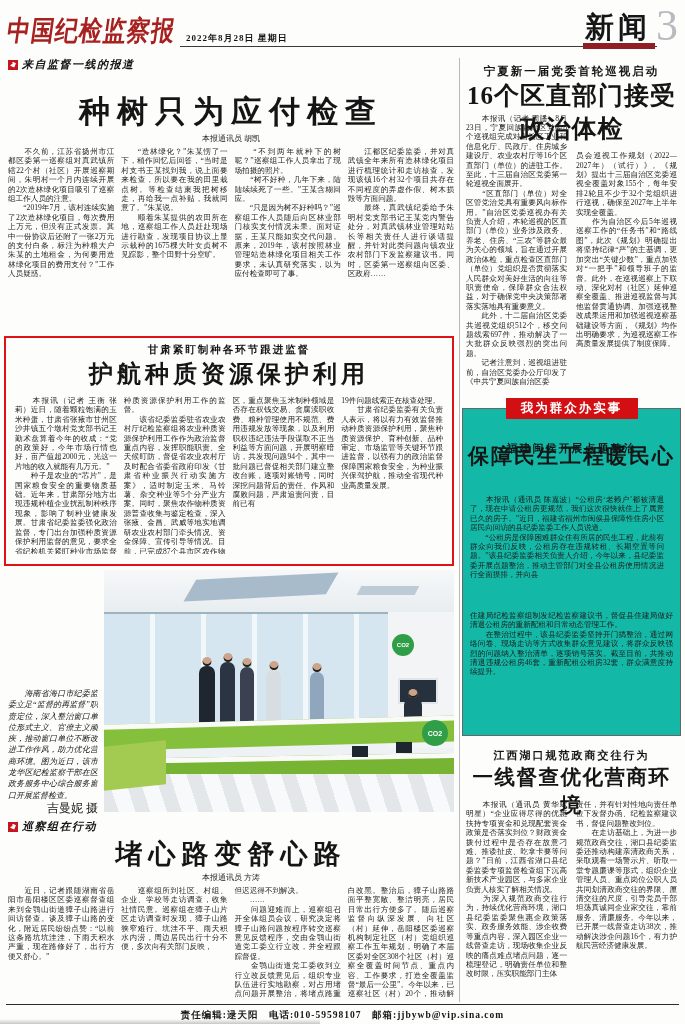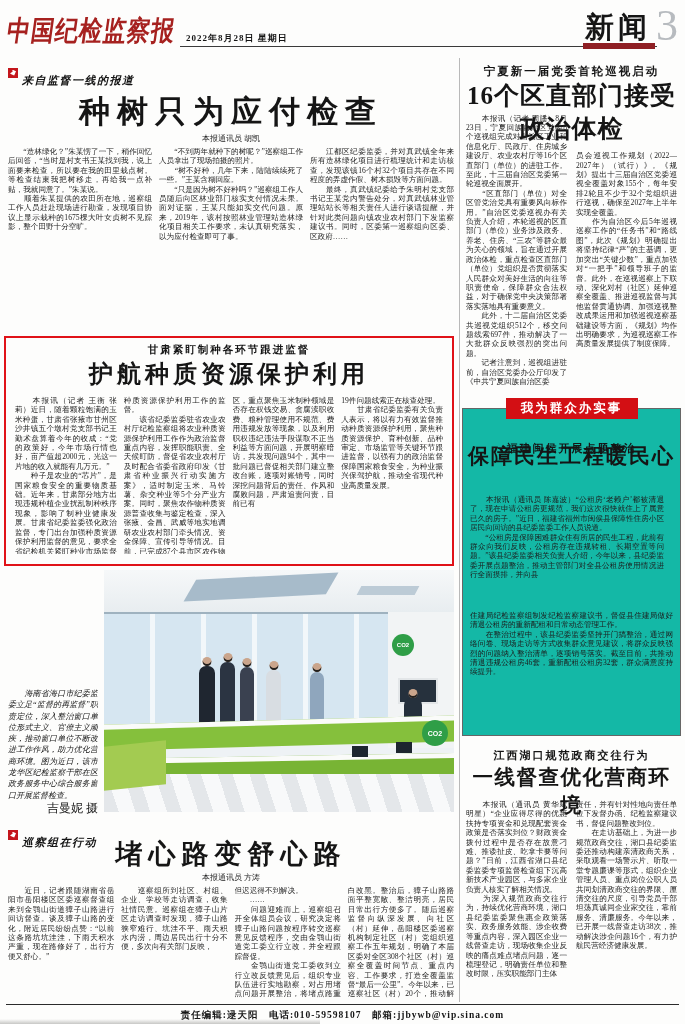--- a/index.html
+++ b/index.html
@@ -15,21 +15,21 @@
   .date{position:absolute;left:186px;top:32px;font-size:9px;font-weight:bold;letter-spacing:1px;}
   .header-rule{position:absolute;left:180px;top:46px;right:28px;border-top:1px solid #3a3a3a;}
   .section-title{position:absolute;left:585px;top:8px;font-size:29px;font-weight:bold;letter-spacing:4px;}
   .section-underline{position:absolute;left:583px;top:43px;width:72px;height:6px;background:#8f1f24;}
   .page-number{position:absolute;left:656px;top:0px;font-size:44px;color:#b7bbbf;font-weight:normal;}
   
   .kicker-row{position:absolute;display:flex;align-items:center;gap:4px;}
   .red-icon{width:10px;height:10px;background:#c4161c;position:relative;flex:0 0 auto;}
   .red-icon::after{content:"";position:absolute;left:2px;top:2px;width:6px;height:6px;
     background:#fff;clip-path:polygon(0 65%,45% 35%,35% 0,100% 30%,70% 100%,30% 85%);}
-  .kicker-text{font-size:11px;font-style:italic;letter-spacing:1.5px;font-weight:bold;margin-top:16px;}
+  .kicker-text{font-size:11px;font-style:italic;letter-spacing:1.5px;font-weight:bold;}
   .subhead{position:absolute;text-align:center;font-weight:bold;}
   .headline{position:absolute;text-align:center;font-weight:900;}
   .byline{position:absolute;text-align:center;font-size:8px;color:#222;}
   .cols{position:absolute;display:flex;overflow:hidden;}
   .col{flex:1 1 0;font-size:7.6px;line-height:9.4px;text-align:justify;
     overflow:hidden;white-space:pre-line;color:#1c1c1c;}
   .cols.g7 .col + .col{margin-left:7px;}
   .cols.g9 .col + .col{margin-left:9px;}
   .v-divider{position:absolute;left:459px;top:58px;height:944px;width:0;border-left:1px solid #b9b9b9;}
   
@@ -111,20 +111,22 @@
 
   <div class="v-divider"></div>
 
   <div class="kicker-row" style="left:8px;top:57px;">
     <span class="red-icon"></span>
     <span class="kicker-text">来自监督一线的报道</span>
   </div>
   <div class="headline tree-headline">种树只为应付检查</div>
   <div class="byline tree-byline">本报通讯员 胡凯</div>
   <div class="cols g7 tree-body">
+    <div class="col">　　不久前，江苏省扬州市江都区委第一巡察组对真武镇所辖22个村（社区）开展巡察期间，朱明村一个月内连续开展的2次造林绿化项目吸引了巡察组工作人员的注意。
+　　“2019年7月，该村连续实施了2次造林绿化项目，每次费用上万元，但没有正式发票。其中一份协议后还附了一张2万元的支付白条，标注为种粮大户朱某的土地租金，为何要用造林绿化项目的费用支付？”工作人员疑惑。</div>
     <div class="col">　　“造林绿化？”朱某愣了一下，稍作回忆后回答，“当时是村支书王某找到我，说上面要来检查，所以要在我的田里栽点树。等检查结束我把树移走，再给我一点补贴，我就同意了。”朱某说。
 　　顺着朱某提供的农田所在地，巡察组工作人员赶赴现场进行勘查，发现项目协议上显示栽种的1675棵大叶女贞树不见踪影，整个田野十分空旷。</div>
     <div class="col">　　“不到两年就种下的树呢？”巡察组工作人员拿出了现场拍摄的照片。
 　　“树不好种，几年下来，陆陆续续死了一些。”王某含糊回应。
 　　“只是因为树不好种吗？”巡察组工作人员随后向区林业部门核实支付情况未果。面对证据，王某只能如实交代问题。原来，2019年，该村按照林业管理站造林绿化项目相关工作要求，未认真研究落实，以为应付检查即可了事。</div>
     <div class="col">　　江都区纪委监委，并对真武镇全年来所有造林绿化项目进行梳理统计和走访核查，发现该镇16个村32个项目共存在不同程度的弄虚作假、树木损毁等方面问题。
 　　最终，真武镇纪委给予朱明村党支部书记王某党内警告处分，对真武镇林业管理站站长等相关责任人进行谈话提醒，并针对此类问题向镇农业农村部门下发监察建议书。同时，区委第一巡察组向区委、区政府……</div>
   </div>
 
   <div class="gansu-box">

